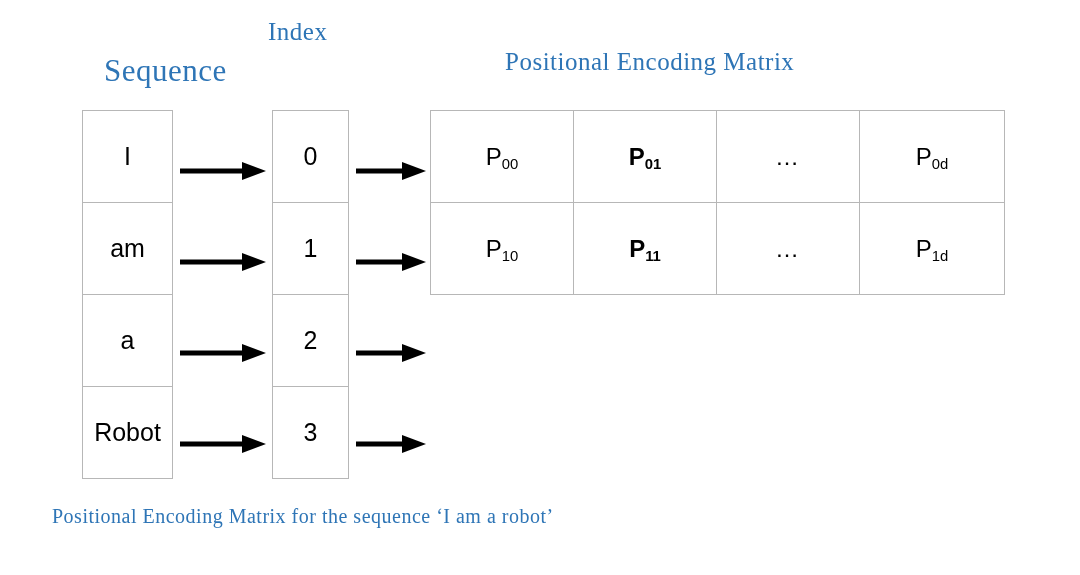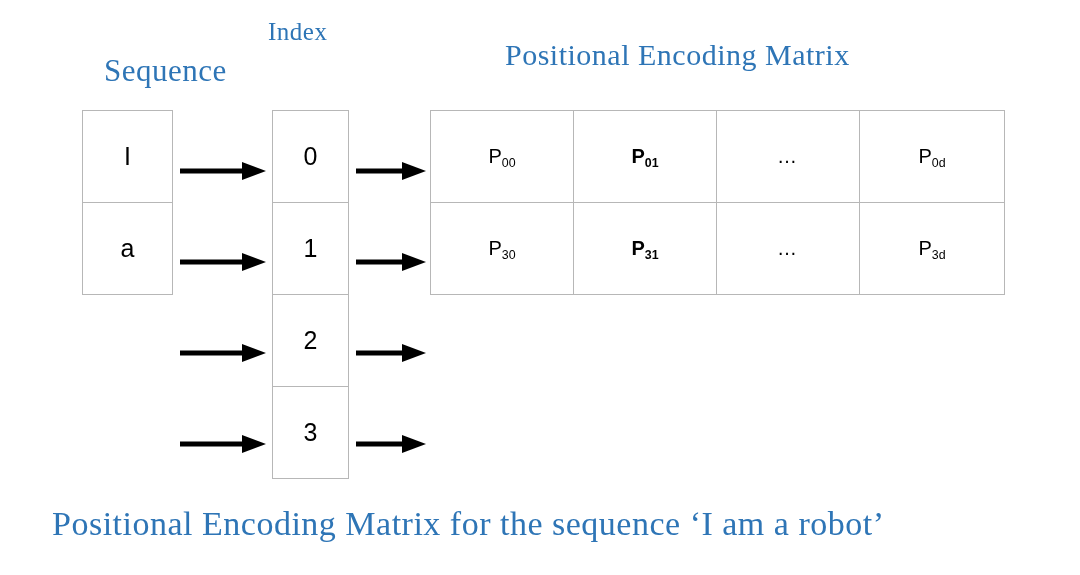--- a/index.html
+++ b/index.html
@@ -35,27 +35,27 @@
   }
   #label-index {
     left: 268px;
     top: 18px;
     font-size: 25px;
     text-align: left;
   }
   #label-index .l2 { display: block; margin-left: -12px; }
   #label-matrix {
     left: 505px;
-    top: 38px;
-    font-size: 30px;
+    top: 48px;
+    font-size: 25px;
   }
   #caption {
     left: 52px;
     top: 505px;
-    font-size: 34px;
+    font-size: 20px;
   }
 
   
   .grid {
     position: absolute;
     border-collapse: collapse;
     table-layout: fixed;
   }
   .grid td {
     border: 1px solid #b7b7b7;
@@ -85,21 +85,21 @@
   #idx-table td { height: 91px; }
 
   
   #pe-table {
     left: 430px;
     top: 110px;
     width: 570px;
   }
   #pe-table td {
     height: 91px;
-    font-size: 20px;
+    font-size: 24px;
   }
   #pe-table td.c0 { width: 142px; }
   #pe-table td.c1 { width: 142px; font-weight: bold; }
   #pe-table td.c2 { width: 142px; }
   #pe-table td.c3 { width: 144px; }
 
   .pcell sub {
     font-size: 0.62em;
     vertical-align: baseline;
     position: relative;
@@ -126,21 +126,27 @@
 </div>
 
 <div class="hand" id="label-matrix">Positional Encoding Matrix</div>
 
 <table class="grid" id="seq-table">
   <tbody>
     <tr>
       <td>I</td>
     </tr>
     <tr>
+      <td>am</td>
+    </tr>
+    <tr>
       <td>a</td>
+    </tr>
+    <tr>
+      <td>Robot</td>
     </tr>
   </tbody>
 </table>
 
 <table class="grid" id="idx-table">
   <tbody>
     <tr>
       <td>0</td>
     </tr>
     <tr>
@@ -157,24 +163,24 @@
 
 <table class="grid" id="pe-table">
   <tbody id="pe-body">
       <tr>
         <td class="c0 pcell">P<sub>00</sub></td>
         <td class="c1 pcell">P<sub>01</sub></td>
         <td class="c2 pcell"><span class="dots">…</span></td>
         <td class="c3 pcell">P<sub>0d</sub></td>
       </tr>
       <tr>
-        <td class="c0 pcell">P<sub>30</sub></td>
-        <td class="c1 pcell">P<sub>31</sub></td>
+        <td class="c0 pcell">P<sub>10</sub></td>
+        <td class="c1 pcell">P<sub>11</sub></td>
         <td class="c2 pcell"><span class="dots">…</span></td>
-        <td class="c3 pcell">P<sub>3d</sub></td>
+        <td class="c3 pcell">P<sub>1d</sub></td>
       </tr>
     </tbody>
 </table>
 
 <div class="arrow" style="left:180px; top:160px; width:86px;">
   <svg width="86" height="22" viewBox="0 0 86 22">
       <path d="M0 11 L66 11" stroke="#000" stroke-width="5" fill="none"></path>
       <path d="M62 2 L86 11 L62 20 Z" fill="#000"></path>
     </svg>
 </div>

